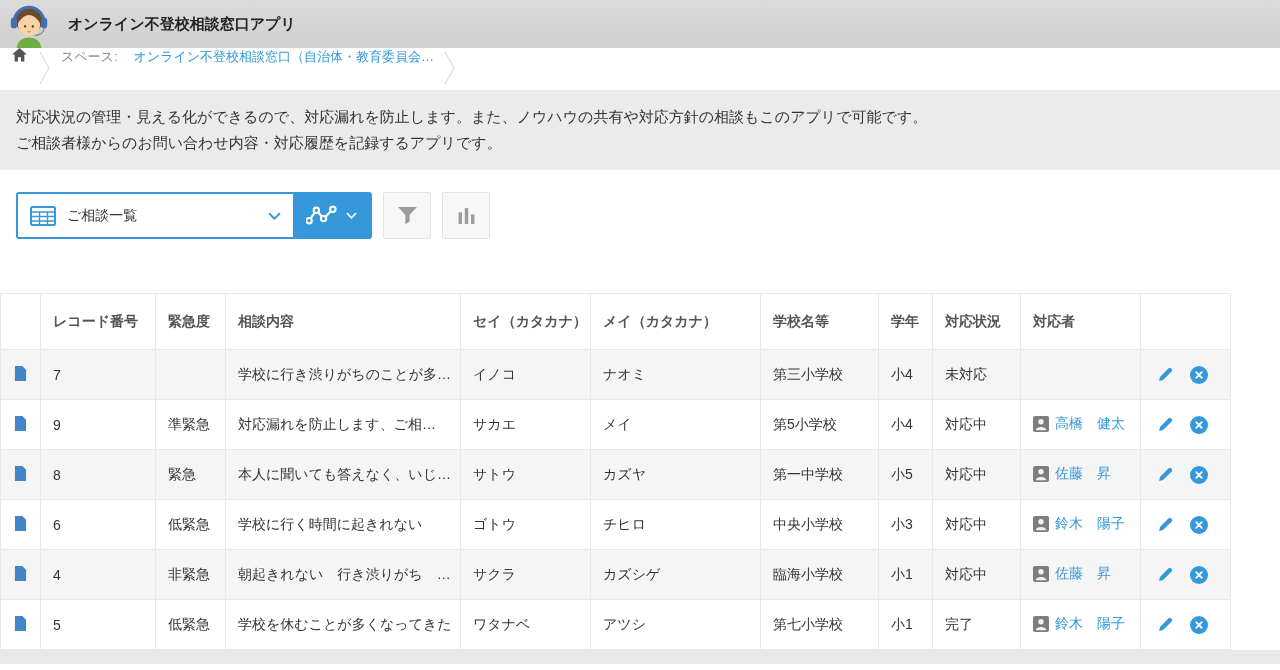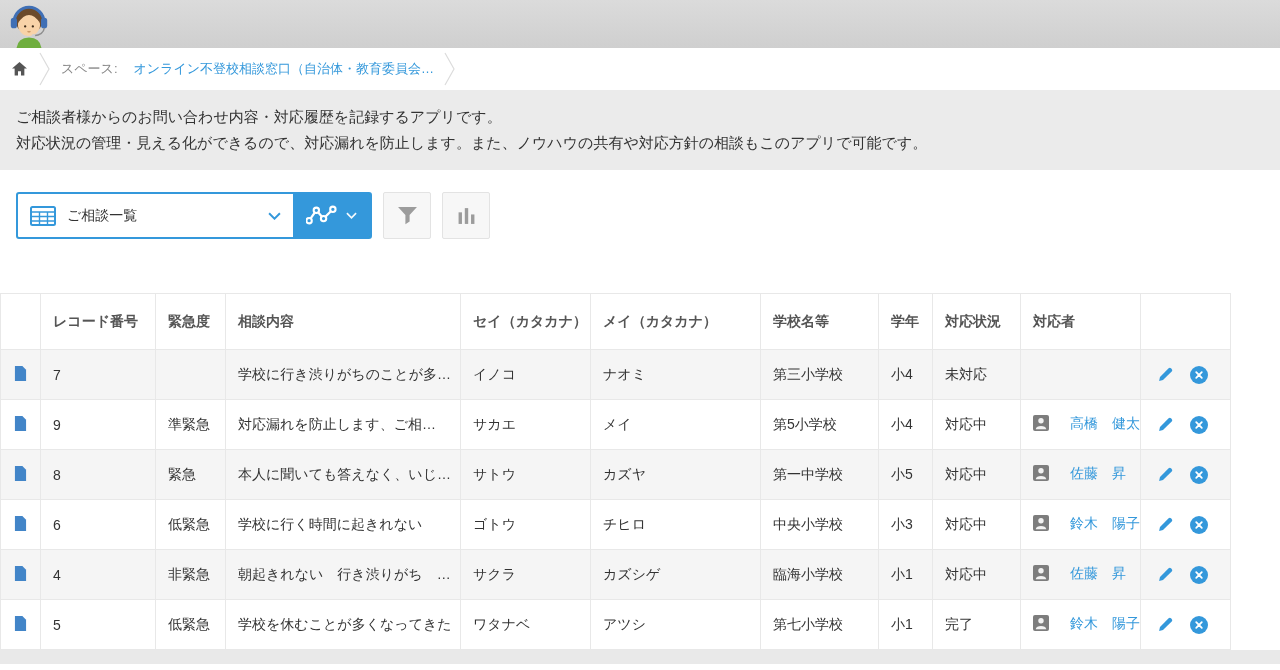--- a/index.html
+++ b/index.html
@@ -15,21 +15,21 @@
   
   .topbar {
     height:48px; background:linear-gradient(#dbdbdb,#cfcfcf);
     display:flex; align-items:center; position:relative;
   }
   .avatar { width:46px; height:46px; margin:2px 0 0 6px; }
   .app-title { font-size:15px; font-weight:bold; color:#222; margin-left:16px; }
 
   
   .crumbbar {
-    height:42px; background:#fff; display:flex; align-items:center;
+    height:42px; background:#fff; display:flex; 
     font-size:13px; color:#888;
   }
   .home-icon { margin:0 2px 0 12px; color:#555; cursor:pointer; }
   .crumb-sep { color:#ddd; margin:0 10px; }
   .crumb-item { white-space:nowrap; }
   .space-link { color:#3498db; text-decoration:none; cursor:pointer; margin-left:16px; }
 
   
   .descband {
     height:80px; background:#ebebeb; padding:14px 16px;
@@ -71,21 +71,21 @@
     border:1px solid #e8e8e8; overflow:hidden; white-space:nowrap;
     text-overflow:clip; padding:0 12px;
   }
   .record-table th {
     height:56px; font-weight:bold; color:#555; text-align:left; background:#fff;
   }
   .record-table td { height:50px; background:#fff; }
   .record-table tr.alt td { background:#f5f5f5; }
   .c-icon { text-align:center; padding:0 !important; }
   .c-icon .file-ic { display:inline-block; color:#4285c8; cursor:pointer; }
-  .assignee-wrap { display:inline-flex; align-items:flex-start; gap:21px; }
+  .assignee-wrap { display:inline-flex; align-items:center; gap:6px; }
   .assignee-link { color:#3498db; text-decoration:none; cursor:pointer; }
   .c-actions { padding:0 0 0 16px !important; }
   .act-btn { display:inline-block; vertical-align:middle; cursor:pointer; color:#3498db; }
   .act-btn + .act-btn { margin-left:13px; }
 
   .bottom-band { width:1280px; height:14px; background:#e9e9e9; }
 </style>
 </head>
 <body>
 
@@ -145,20 +145,21 @@
     <path d="M12.5 22 q1-12 11.5-12 q10.5 0 11.5 12 q-5.5-8.5-11.5-8.5 q-6 0-11.5 8.5 Z" fill="#6b4a2b"></path>
     <path d="M8.5 21 a15.5 15.5 0 0 1 31 0" fill="none" stroke="#3f6fb5" stroke-width="3.2"></path>
     <rect x="5" y="16.5" width="6.5" height="11" rx="3" fill="#3f6fb5"></rect>
     <rect x="36.5" y="16.5" width="6.5" height="11" rx="3" fill="#3f6fb5"></rect>
     <circle cx="20" cy="25.5" r="1.2" fill="#3b2a18"></circle>
     <circle cx="28" cy="25.5" r="1.2" fill="#3b2a18"></circle>
     <path d="M22.5 30.5 q1.5 1.4 3 0" fill="none" stroke="#c96" stroke-width="1.2"></path>
     <path d="M40 27 q-1 7.5 -11 8.3" fill="none" stroke="#8e8e8e" stroke-width="1.5"></path>
     <circle cx="28.6" cy="35.4" r="1.9" fill="#cfcfcf"></circle>
   </svg>
+  <div class="app-title">オンライン不登校相談窓口アプリ</div>
 </div>
 
 <div class="crumbbar">
   <span class="home-icon">
     <svg width="15" height="14">
         <use href="#sym-home"></use>
       </svg>
   </span>
   <span class="crumb-sep">
     <svg width="12" height="40">
@@ -168,22 +169,22 @@
   <span class="crumb-item">スペース:</span>
   <a class="space-link">オンライン不登校相談窓口（自治体・教育委員会…</a>
   <span class="crumb-sep">
     <svg width="12" height="40">
         <use href="#sym-crumbsep"></use>
       </svg>
   </span>
 </div>
 
 <div class="descband">
+  <p>対応状況の管理・見える化ができるので、対応漏れを防止します。また、ノウハウの共有や対応方針の相談もこのアプリで可能です。</p>
   <p>ご相談者様からのお問い合わせ内容・対応履歴を記録するアプリです。</p>
-  <p>対応状況の管理・見える化ができるので、対応漏れを防止します。また、ノウハウの共有や対応方針の相談もこのアプリで可能です。</p>
 </div>
 
 <div class="toolbar">
   <div class="view-control">
     <div class="view-select">
       <span class="view-grid-icon">
         <svg width="26" height="20">
             <use href="#sym-grid"></use>
           </svg>
       </span>

